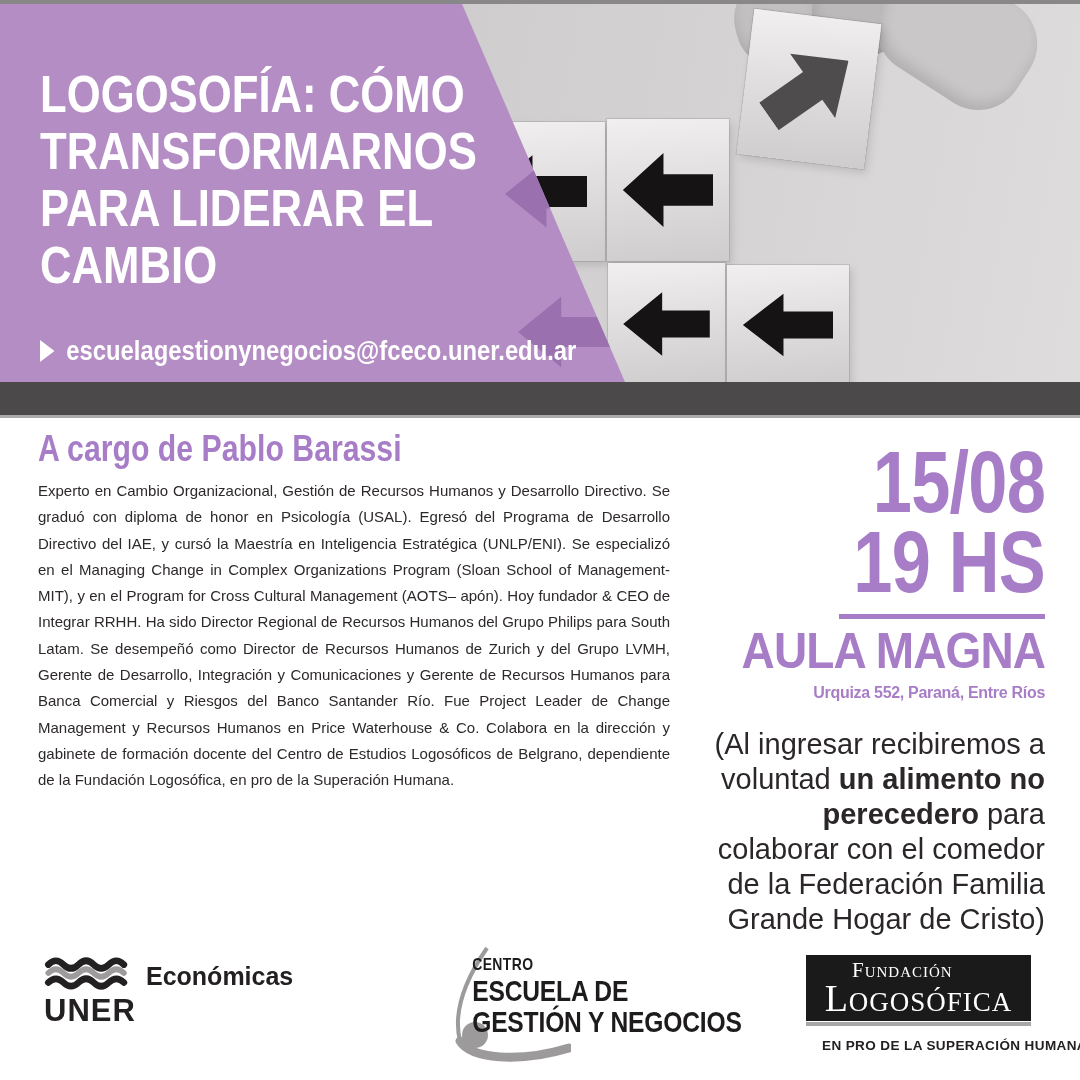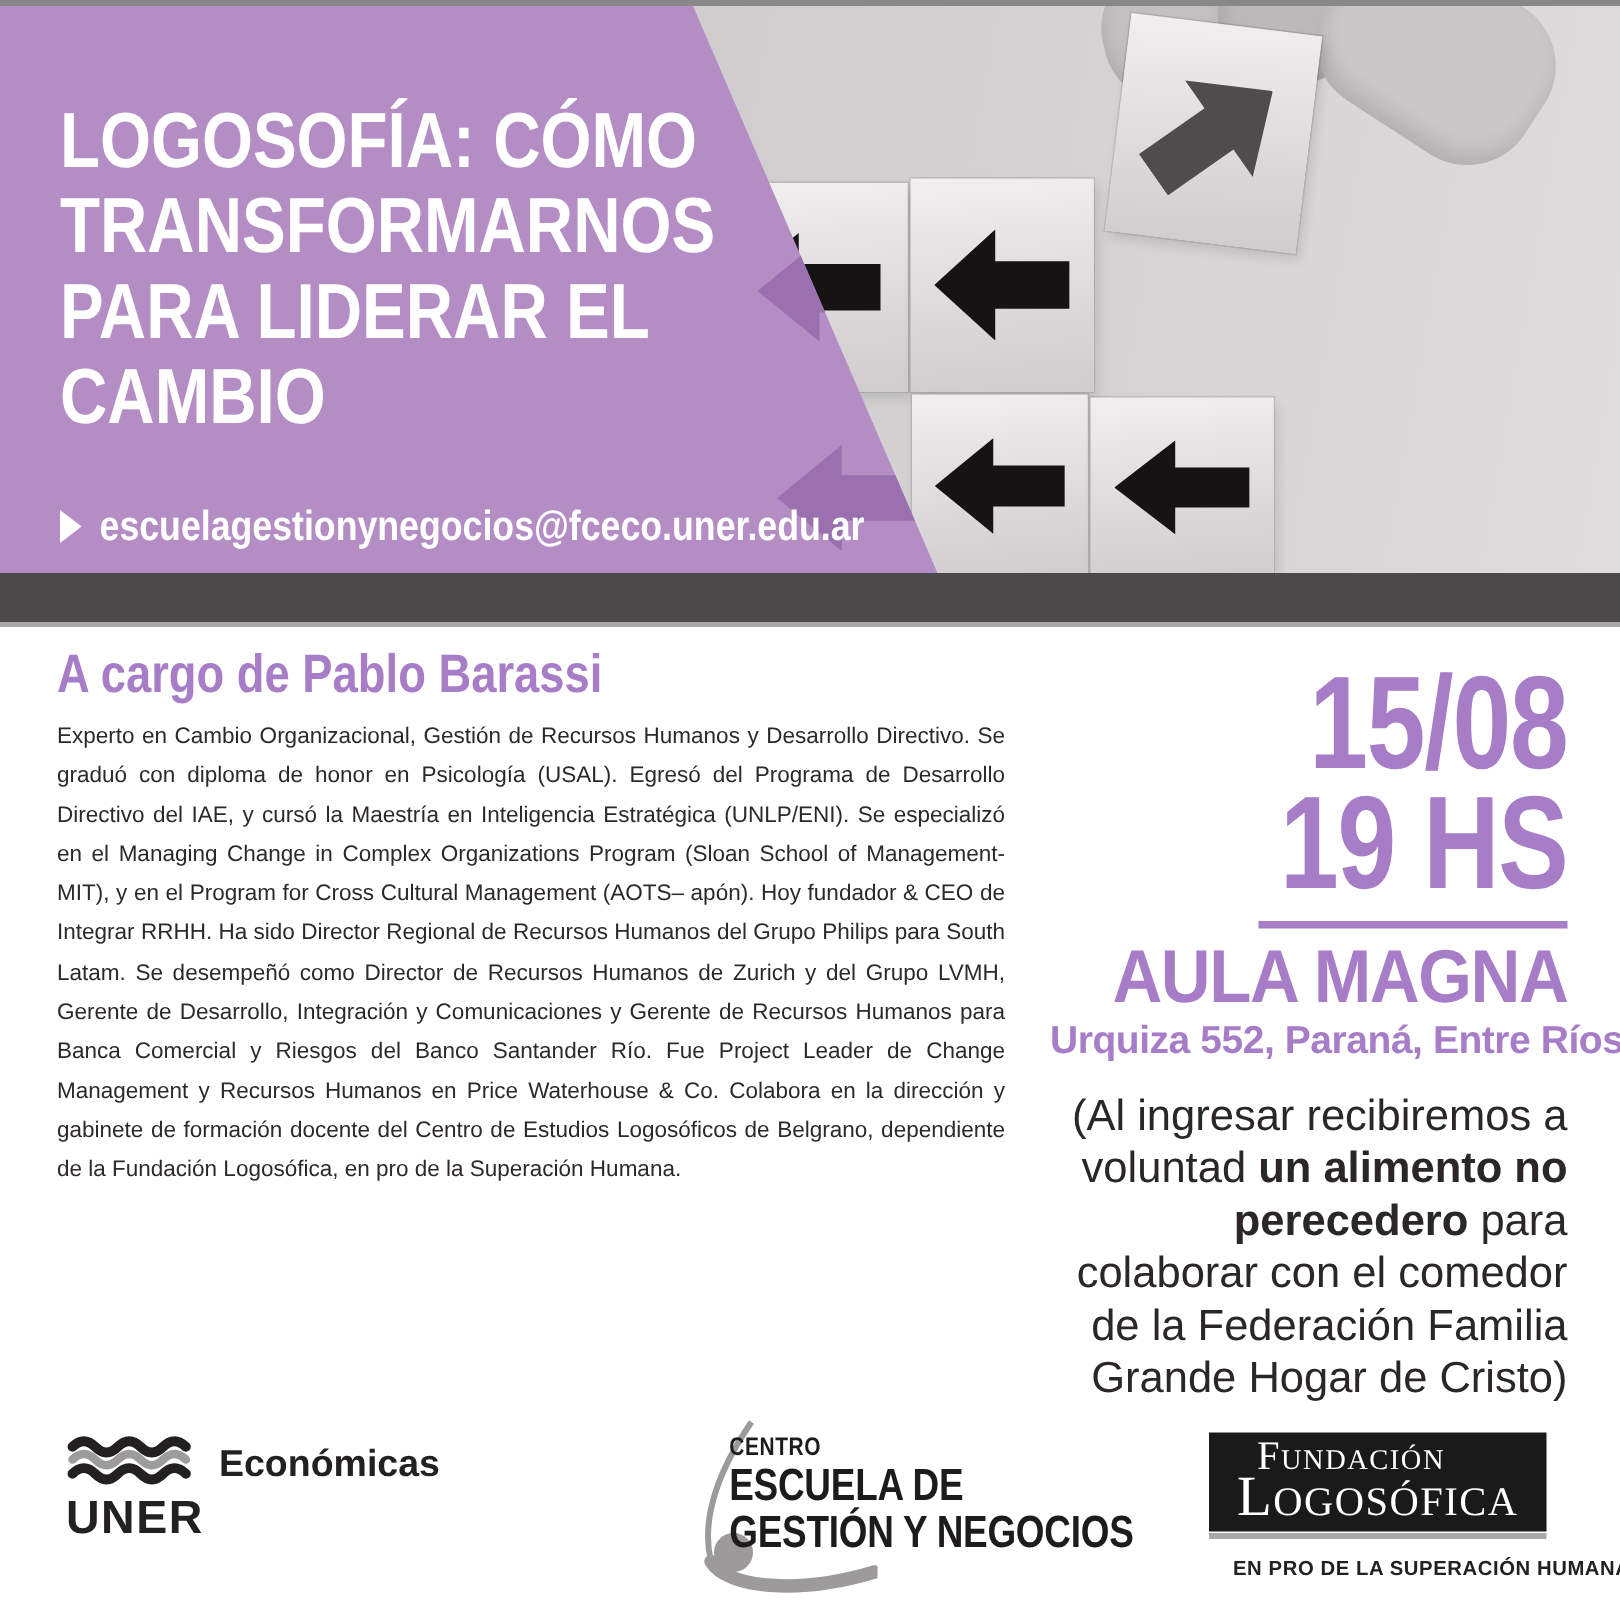--- a/index.html
+++ b/index.html
@@ -104,52 +104,52 @@
     color: #a87dc7; font-weight: 700; font-size: 88px; line-height: 80px;
     letter-spacing: -1px;
   }
   .rule { margin: 12px 0 6px auto; width: 206px; height: 5px; background: #a87dc7; }
   .venue {
     color: #a87dc7; font-weight: 700; font-size: 50px; line-height: 52px;
     letter-spacing: -1px; transform: scaleX(0.92); transform-origin: right top;
     white-space: nowrap;
   }
   .address {
-    color: #a87dc7; font-weight: 700; font-size: 26px; line-height: 28px;
+    color: #a87dc7; font-weight: 700; font-size: 16px; line-height: 28px;
     letter-spacing: -0.3px; white-space: nowrap; margin-top: 2px;
   }
   .note {
     margin-top: 20px;
     font-size: 29px; line-height: 35px; color: #2b2728; text-align: right;
   }
   .note strong { font-weight: 700; }
 
   
   .logo-uner { position: absolute; left: 44px; top: 953px; display: flex; gap: 14px; }
   .uner-mark { width: 88px; }
   .uner-acronym { font-size: 31px; font-weight: 700; color: #232021; letter-spacing: 1px; margin-top: -2px; }
   .uner-text { font-size: 25px; line-height: 31px; color: #232021; padding-top: 4px; }
   .uner-text .bold { font-weight: 700; }
 
-  .logo-centro { position: absolute; left: 455px; top: 941px; display: flex; }
+  .logo-centro { position: absolute; left: 441px; top: 941px; display: flex; }
   .centro-text {
     padding-left: 38px; padding-top: 10px; color: #1d1b1c;
     transform: scaleX(0.82); transform-origin: left top; white-space: nowrap;
   }
   .centro-small { font-size: 17px; font-weight: 700; letter-spacing: 0.5px; }
   .centro-line { font-size: 30px; font-weight: 700; line-height: 31px; letter-spacing: -0.2px; }
   .centro-swoosh { position: absolute; left: 0; top: 0; }
 
   .logo-fundacion { position: absolute; left: 806px; top: 951px; width: 225px; }
   .fund-box {
     width: 225px; height: 66px; background: #1a1a1a; color: #ffffff;
     font-family: "Liberation Serif", serif; font-variant: small-caps;
     padding-top: 4px;
   }
-  .fund-small { font-size: 27px; line-height: 22px; padding-left: 32px; letter-spacing: 1px; }
+  .fund-small { font-size: 21px; line-height: 22px; padding-left: 46px; letter-spacing: 1px; }
   .fund-large { font-size: 38px; line-height: 34px; text-align: center; letter-spacing: 1px; }
   .fund-grayline { width: 225px; height: 4px; background: #a9a7a8; margin-top: 1px; }
   .fund-tagline {
     margin-top: 12px; font-size: 13.5px; font-weight: 700; color: #232021;
     letter-spacing: 0.4px; white-space: nowrap; padding-left: 16px;
   }
 </style>
 </head>
 <body>
 

